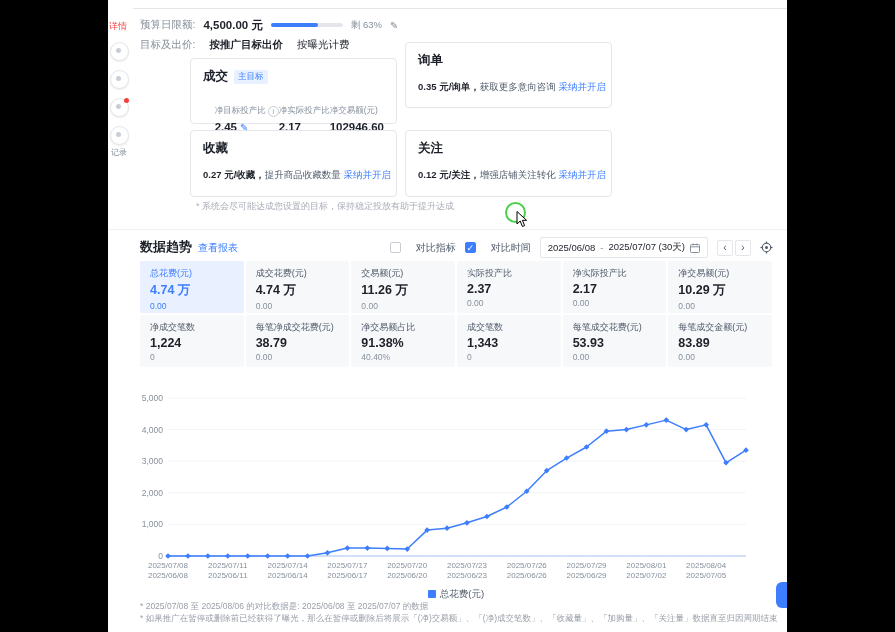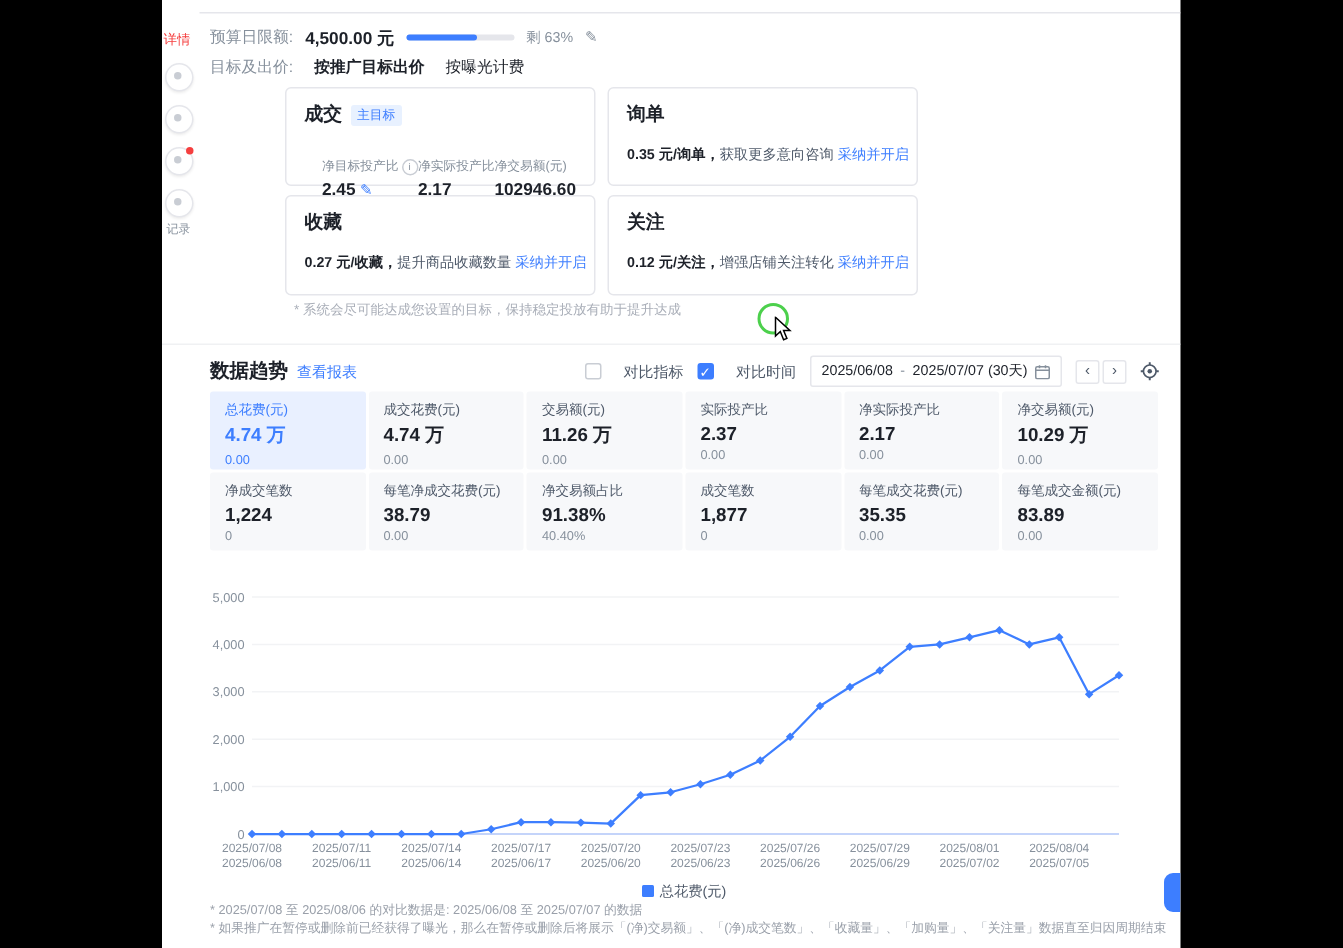--- a/index.html
+++ b/index.html
@@ -26,21 +26,21 @@
   .pencil{font-size:10px;color:#86909C;cursor:pointer;font-family:"DejaVu Sans",sans-serif;}
   .pencil.blue{color:#3D7EFF;margin-left:3px;}
   .bidding-row{position:absolute;left:32px;top:38px;display:flex;align-items:center;gap:14px;height:14px;}
   .bid-tab{font-size:10.5px;color:#1D2129;cursor:pointer;}
   .bid-tab.active{font-weight:bold;}
 
   
   .card{position:absolute;width:207px;border:1px solid #E5E6EB;border-radius:4px;background:#fff;
     box-sizing:border-box;padding:9px 12px;}
   .card.c1{left:82px;top:58px;height:66px;}
-  .card.c2{left:297px;top:58px;height:66px;}
+  .card.c2{left:297px;top:42px;height:66px;}
   .card.c3{left:82px;top:130px;height:67px;}
   .card.c4{left:297px;top:130px;height:67px;}
   .card-title-row{display:flex;align-items:center;gap:6px;}
   .card-title{font-size:12.5px;font-weight:bold;color:#1D2129;}
   .badge{font-size:8.5px;color:#3D7EFF;background:#E8F1FF;border-radius:2px;padding:1px 4px;}
   .stats{display:flex;justify-content:flex-end;margin-top:20px;}
   .stat-label{font-size:8.5px;color:#86909C;white-space:nowrap;display:flex;align-items:center;gap:2px;}
   .stat-value{font-size:11.5px;font-weight:bold;color:#1D2129;margin-top:4px;}
   .info-i{display:inline-block;width:9px;height:9px;border:1px solid #C9CDD4;border-radius:50%;
     font-size:6.5px;line-height:9px;text-align:center;color:#86909C;font-style:normal;cursor:pointer;}
@@ -283,26 +283,26 @@
         <div class="m-value">38.79</div>
         <div class="m-sub">0.00</div>
     </div>
     <div class="mcell">
       <div class="m-label">净交易额占比</div>
         <div class="m-value">91.38%</div>
         <div class="m-sub">40.40%</div>
     </div>
     <div class="mcell">
       <div class="m-label">成交笔数</div>
-        <div class="m-value">1,877</div>
+        <div class="m-value">1,343</div>
         <div class="m-sub">0</div>
     </div>
     <div class="mcell">
       <div class="m-label">每笔成交花费(元)</div>
-        <div class="m-value">35.35</div>
+        <div class="m-value">53.93</div>
         <div class="m-sub">0.00</div>
     </div>
     <div class="mcell">
       <div class="m-label">每笔成交金额(元)</div>
         <div class="m-value">83.89</div>
         <div class="m-sub">0.00</div>
     </div>
   </div>
 
   <div class="chart-wrap">

